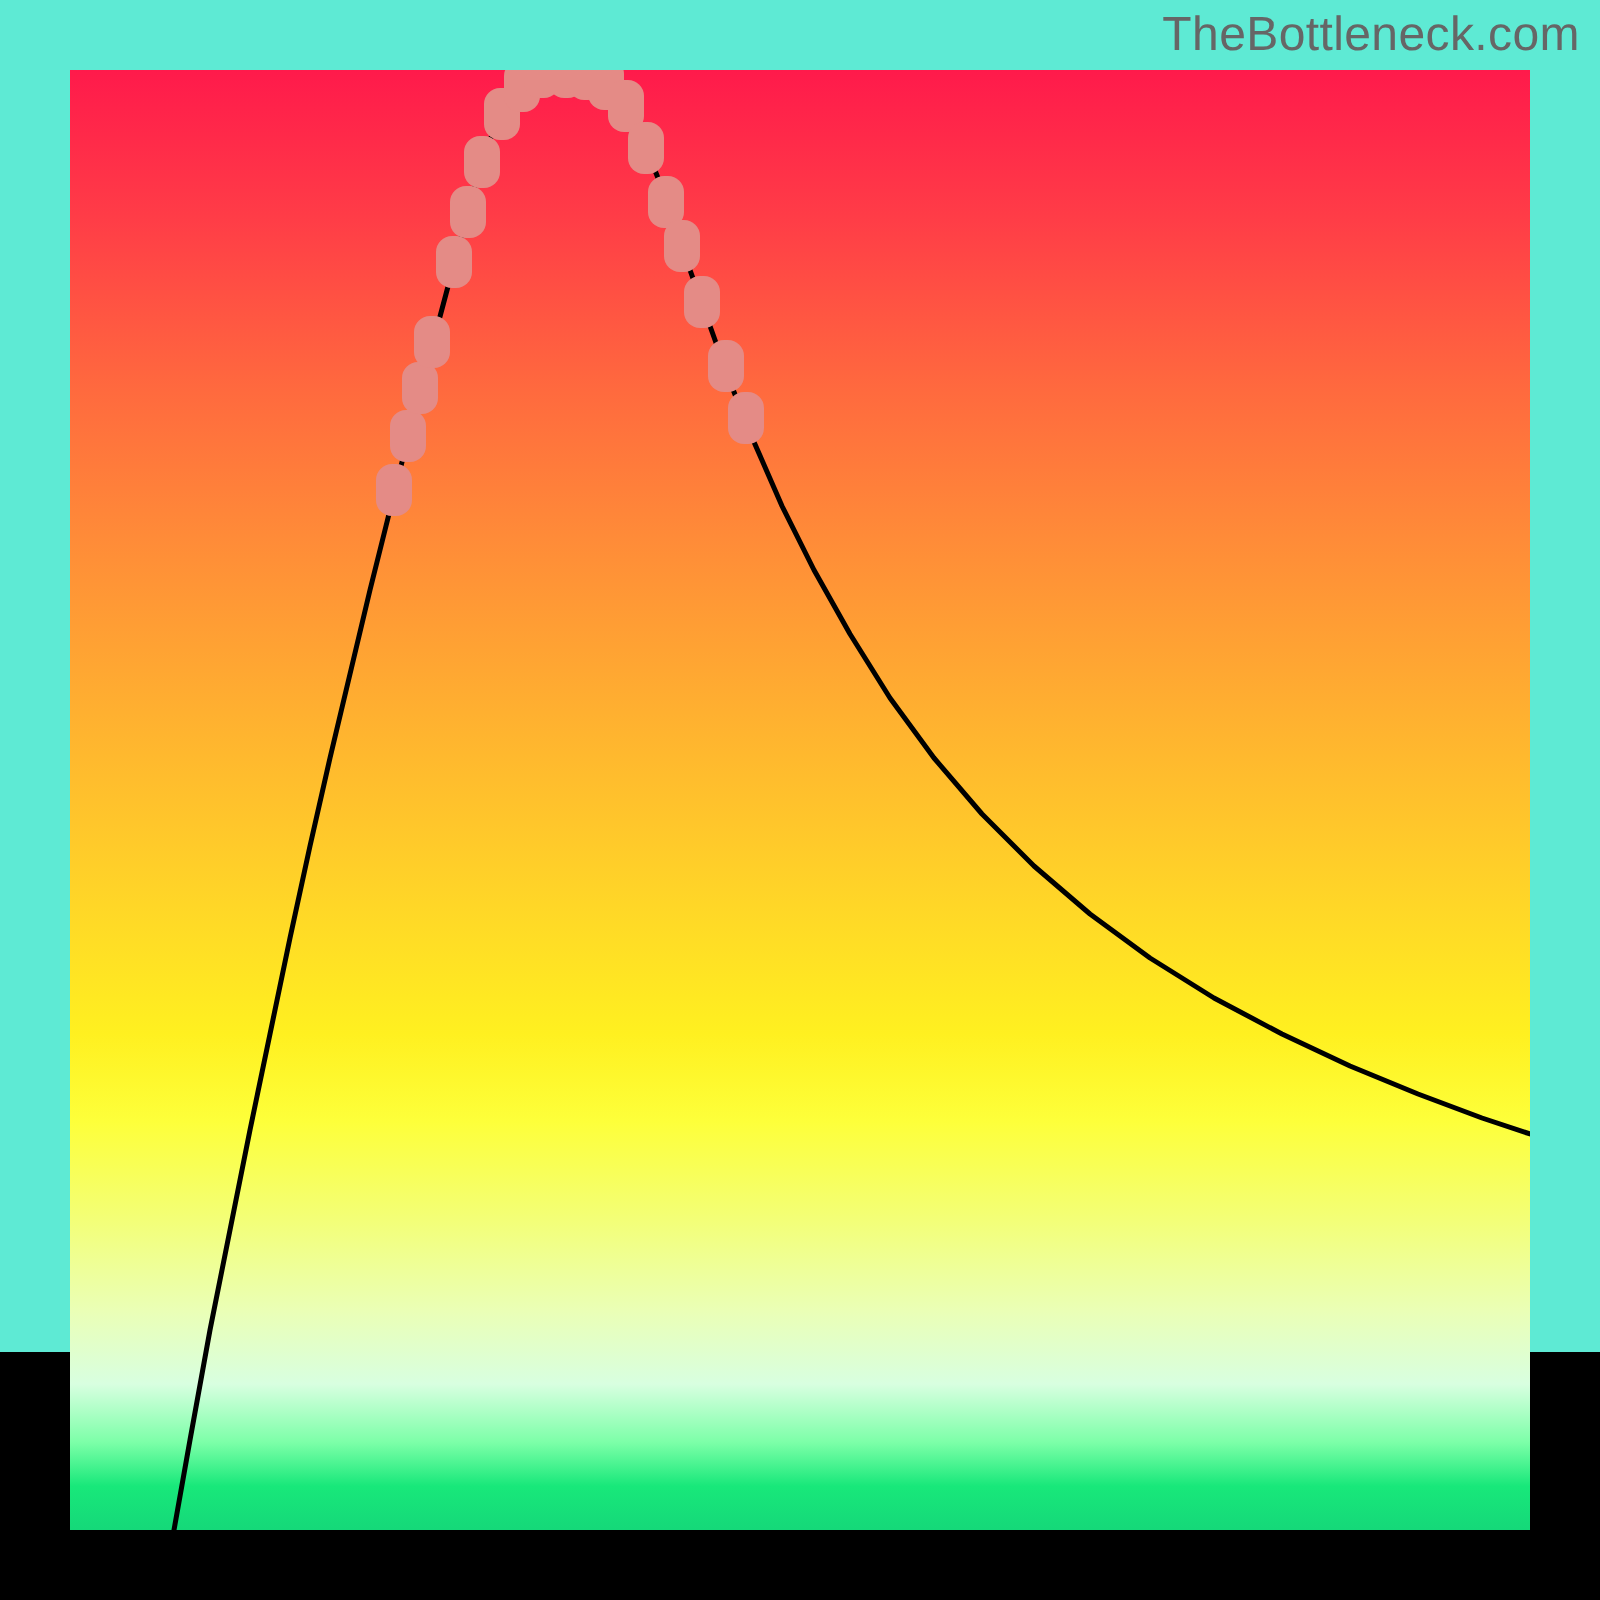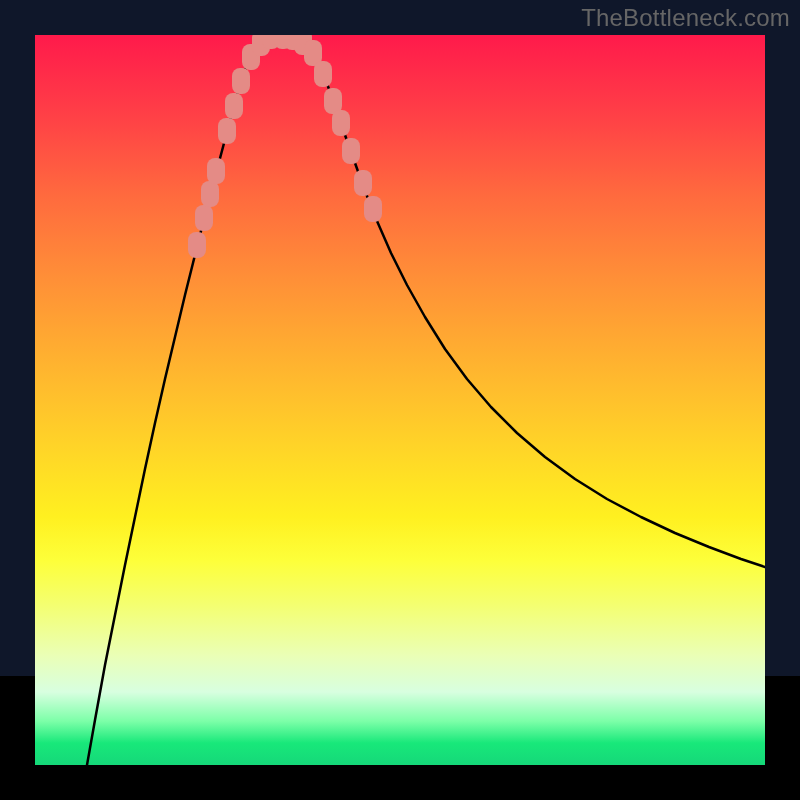--- a/index.html
+++ b/index.html
@@ -7,21 +7,21 @@
     padding: 0;
     width: 800px;
     height: 800px;
     background: #000;
     overflow: hidden;
   }
   .frame {
     position: relative;
     width: 800px;
     height: 676px;
-    background: #0f172a;
+    background: #5eead4;
   }
   .plot-area {
     position: absolute;
     left: 35px;
     top: 35px;
     width: 730px;
     height: 730px;
     background: linear-gradient(to bottom,
       #ff1a4b 0%,
       #ff3c47 10%,

